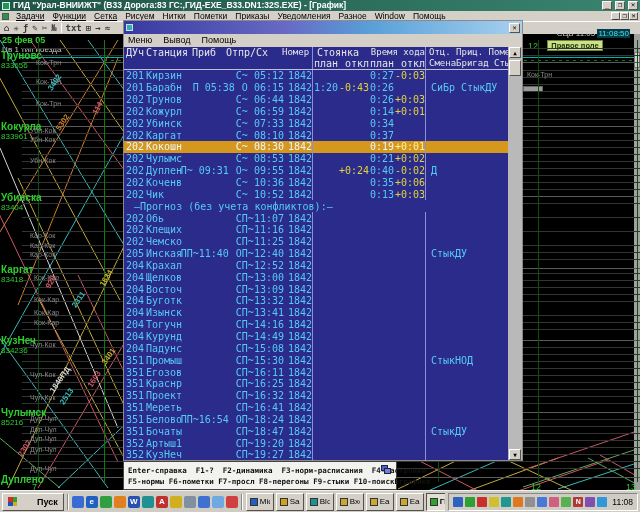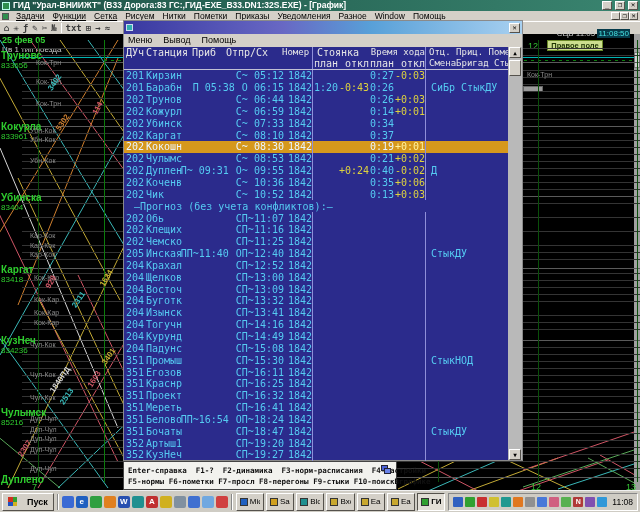--- a/index.html
+++ b/index.html
@@ -107,21 +107,21 @@
   
   .helpbox{position:absolute;left:123px;top:461px;width:274px;height:29px;z-index:12;
     background:#f2f2ee;border:1px solid #444;padding:3px 4px 0 4px;}
   .helpline{display:block;font:bold 7.5px/11px "DejaVu Sans Mono",monospace;color:#111;white-space:pre;}
   .hprint{position:absolute;right:5px;top:3px;width:10px;height:9px;}
   .hprint i{position:absolute;display:block;width:7px;height:6px;background:#4a62d8;border:1px solid #223;}
   .hprint i:nth-child(2){left:3px;top:3px;background:#6a82e8;}
   
   .taskbar{position:absolute;left:0;right:0;bottom:0;height:22px;background:#cfccc4;z-index:30;
     border-top:1px solid #efefef;display:flex;align-items:center;gap:3px;padding:0 2px;}
-  .startbtn{height:18px;display:flex;align-items:center;gap:10px;padding:0 5px;flex:none;}
+  .startbtn{height:18px;display:flex;align-items:center;gap:20px;padding:0 5px;flex:none;}
   .startbtn .flag{width:9px;height:9px;flex:none;display:grid;grid-template-columns:1fr 1fr;}
   .startbtn .flag i{display:block;}
   .startbtn .flag i:nth-child(1){background:#d03020;}
   .startbtn .flag i:nth-child(2){background:#30a030;}
   .startbtn .flag i:nth-child(3){background:#2050c0;}
   .startbtn .flag i:nth-child(4){background:#d0b020;}
   .startbtn span{font:bold 9px/10px "Liberation Sans",sans-serif;color:#000;}
   .tbdiv{width:2px;height:16px;border-left:1px solid #888;border-right:1px solid #fff;flex:none;}
   .ql{display:flex;gap:2px;flex:none;align-items:center;}
   .qli{width:12px;height:12px;border-radius:2px;flex:none;color:#fff;

